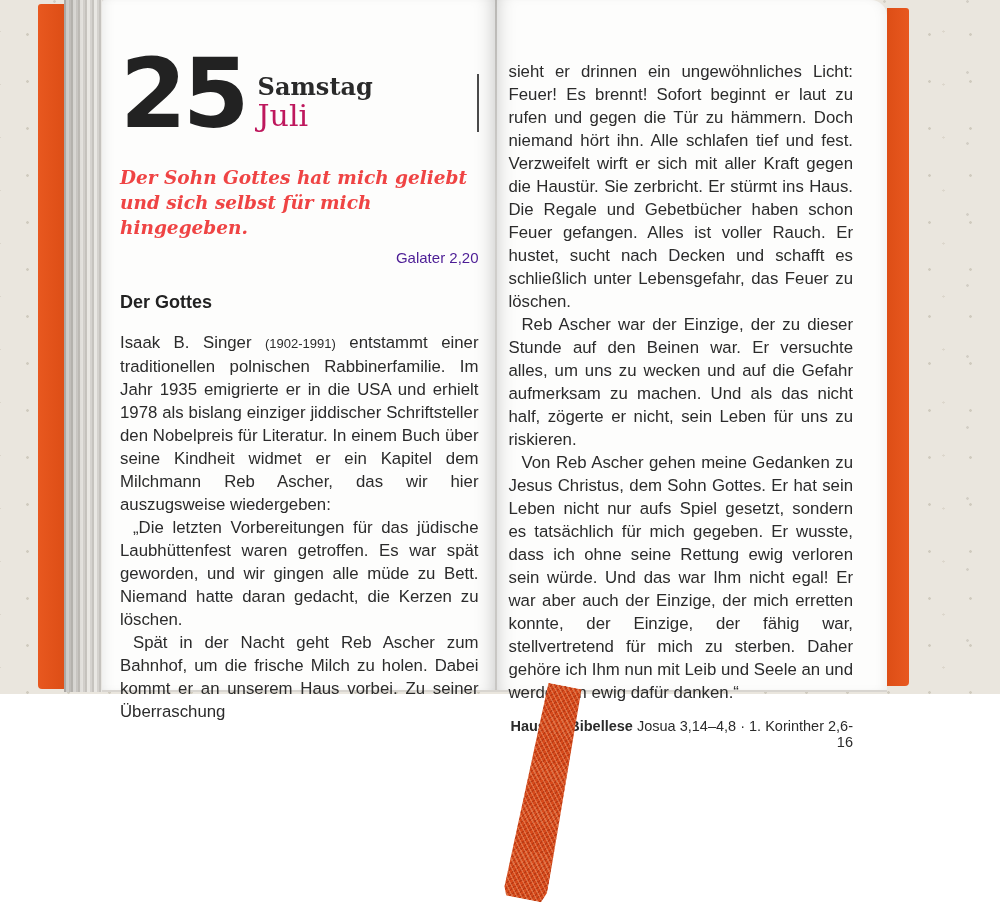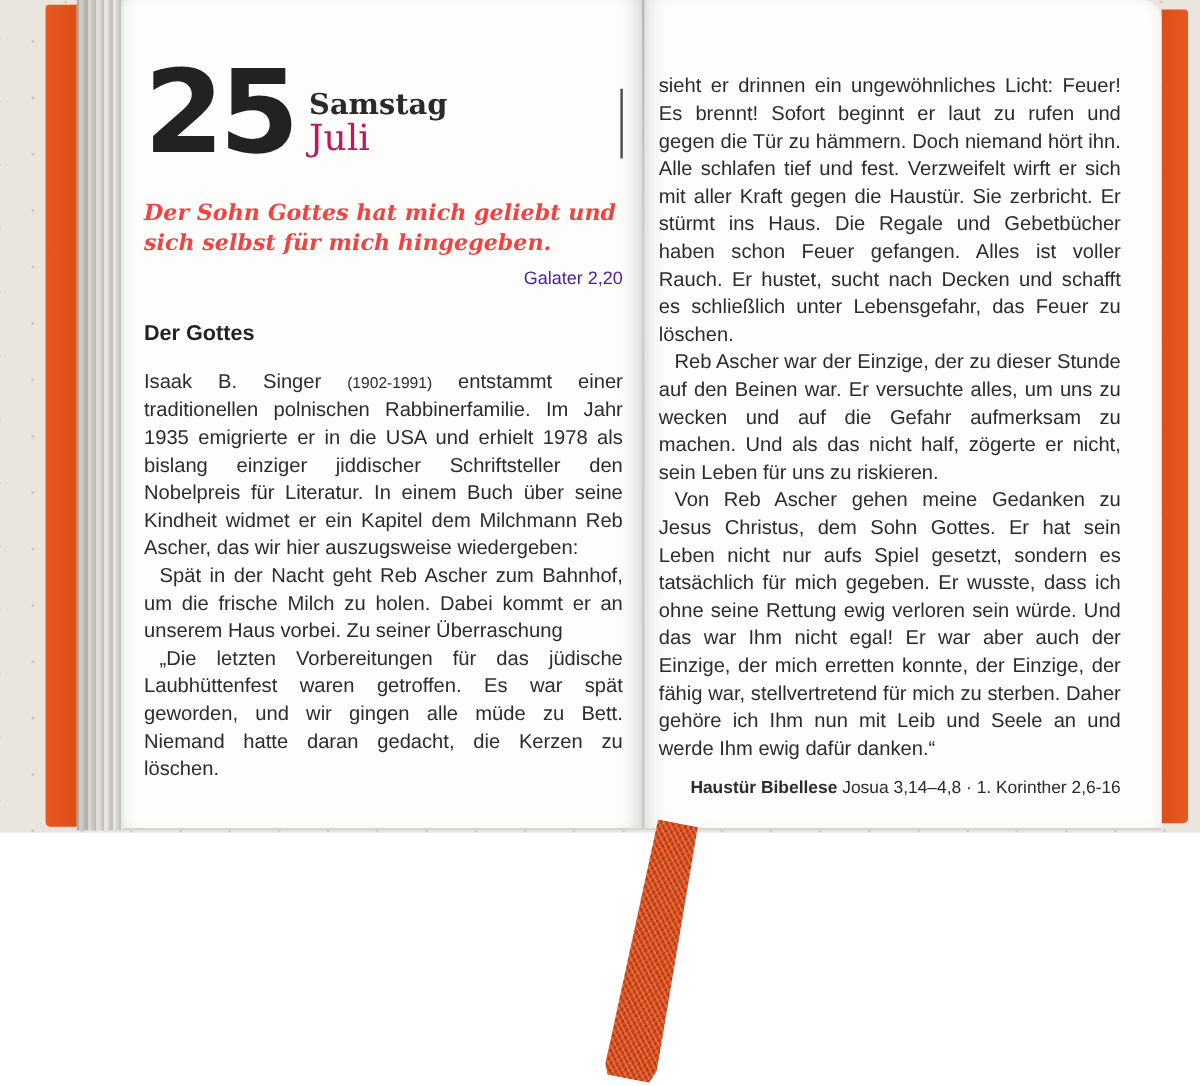--- a/index.html
+++ b/index.html
@@ -18,21 +18,21 @@
       radial-gradient(rgba(120,110,95,.20) 1.2px, transparent 1.7px);
     background-size: 41px 47px, 59px 53px, 83px 71px;
     background-position: 7px 11px, 29px 5px, 13px 37px;
   }
   .backdrop-bottom {
     position:absolute; left:0; top:694px; width:1000px; height:211px;
     background:#ffffff;
   }
   
   .book {
-    position:absolute; left:38px; top:0; width:952px; height:692px;
+    position:absolute; left:38px; top:0; width:871px; height:692px;
     display:flex; align-items:stretch;
   }
   .cover-left {
     width:26px; height:99%; margin-top:4px;
     background:linear-gradient(to right,#e8581f,#dd4e16);
     border-radius:3px 0 0 4px;
   }
   .fore-edge-left {
     width:38px;
     background:
@@ -130,22 +130,22 @@
         </div>
         <div class="header-divider"></div>
       </div>
 
       <div class="verse">Der Sohn Gottes hat mich geliebt und sich selbst für mich hingegeben.</div>
       <div class="verse-ref">Galater 2,20</div>
       <div class="heading">Der Gottes</div>
 
       <div class="body-copy">
         <p><span>Isaak B. Singer </span><span class="years">(1902-1991)</span><span> entstammt einer traditionellen polnischen Rabbinerfamilie. Im Jahr 1935 emigrierte er in die USA und erhielt 1978 als bislang einziger jiddischer Schriftsteller den Nobelpreis für Literatur. In einem Buch über seine Kindheit widmet er ein Kapitel dem Milchmann Reb Ascher, das wir hier auszugsweise wiedergeben:</span></p>
+        <p class="indent">„Die letzten Vorbereitungen für das jüdische Laubhüttenfest waren getroffen. Es war spät geworden, und wir gingen alle müde zu Bett. Niemand hatte daran gedacht, die Kerzen zu löschen.</p>
         <p class="indent">Spät in der Nacht geht Reb Ascher zum Bahnhof, um die frische Milch zu holen. Dabei kommt er an unserem Haus vorbei. Zu seiner Überraschung</p>
-        <p class="indent">„Die letzten Vorbereitungen für das jüdische Laubhüttenfest waren getroffen. Es war spät geworden, und wir gingen alle müde zu Bett. Niemand hatte daran gedacht, die Kerzen zu löschen.</p>
       </div>
     </div>
 
     <div class="page page-right">
       <div class="body-copy" style="margin-top:0;">
         <p>sieht er drinnen ein ungewöhnliches Licht: Feuer! Es brennt! Sofort beginnt er laut zu rufen und gegen die Tür zu hämmern. Doch niemand hört ihn. Alle schlafen tief und fest. Verzweifelt wirft er sich mit aller Kraft gegen die Haustür. Sie zerbricht. Er stürmt ins Haus. Die Regale und Gebetbücher haben schon Feuer gefangen. Alles ist voller Rauch. Er hustet, sucht nach Decken und schafft es schließlich unter Lebensgefahr, das Feuer zu löschen.</p>
         <p class="indent">Reb Ascher war der Einzige, der zu dieser Stunde auf den Beinen war. Er versuchte alles, um uns zu wecken und auf die Gefahr aufmerksam zu machen. Und als das nicht half, zögerte er nicht, sein Leben für uns zu riskieren.</p>
         <p class="indent">Von Reb Ascher gehen meine Gedanken zu Jesus Christus, dem Sohn Gottes. Er hat sein Leben nicht nur aufs Spiel gesetzt, sondern es tatsächlich für mich gegeben. Er wusste, dass ich ohne seine Rettung ewig verloren sein würde. Und das war Ihm nicht egal! Er war aber auch der Einzige, der mich erretten konnte, der Einzige, der fähig war, stellvertretend für mich zu sterben. Daher gehöre ich Ihm nun mit Leib und Seele an und werde Ihm ewig dafür danken.“</p>
       </div>
       <div class="bible-reading">

